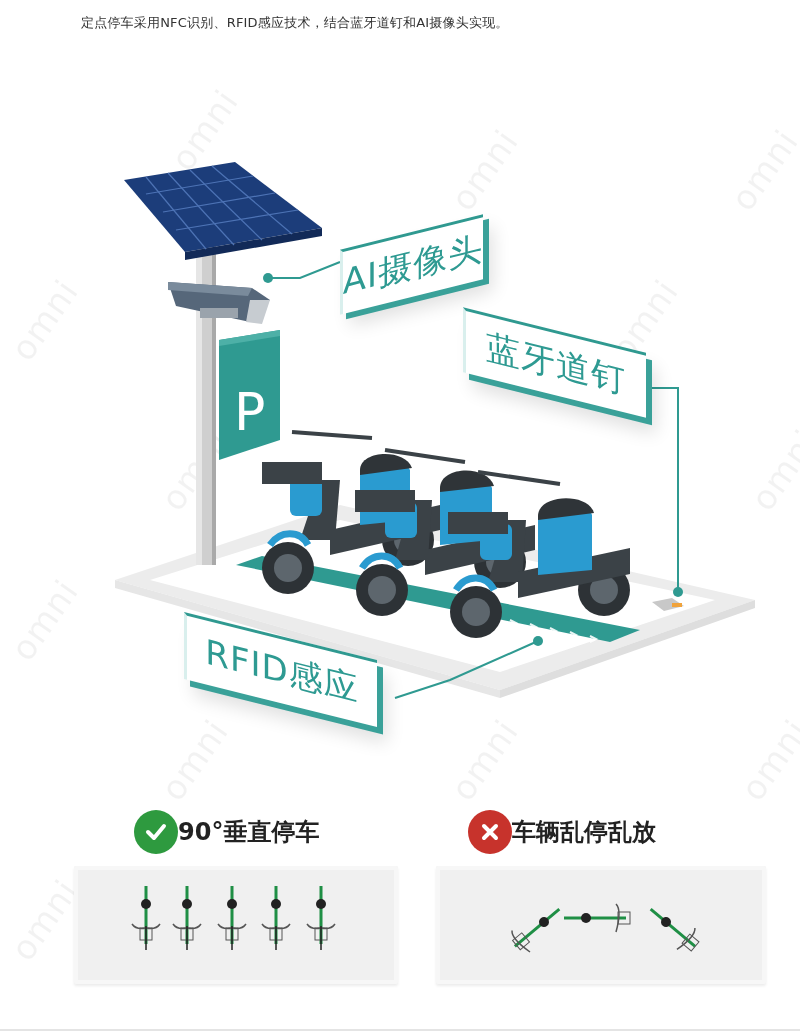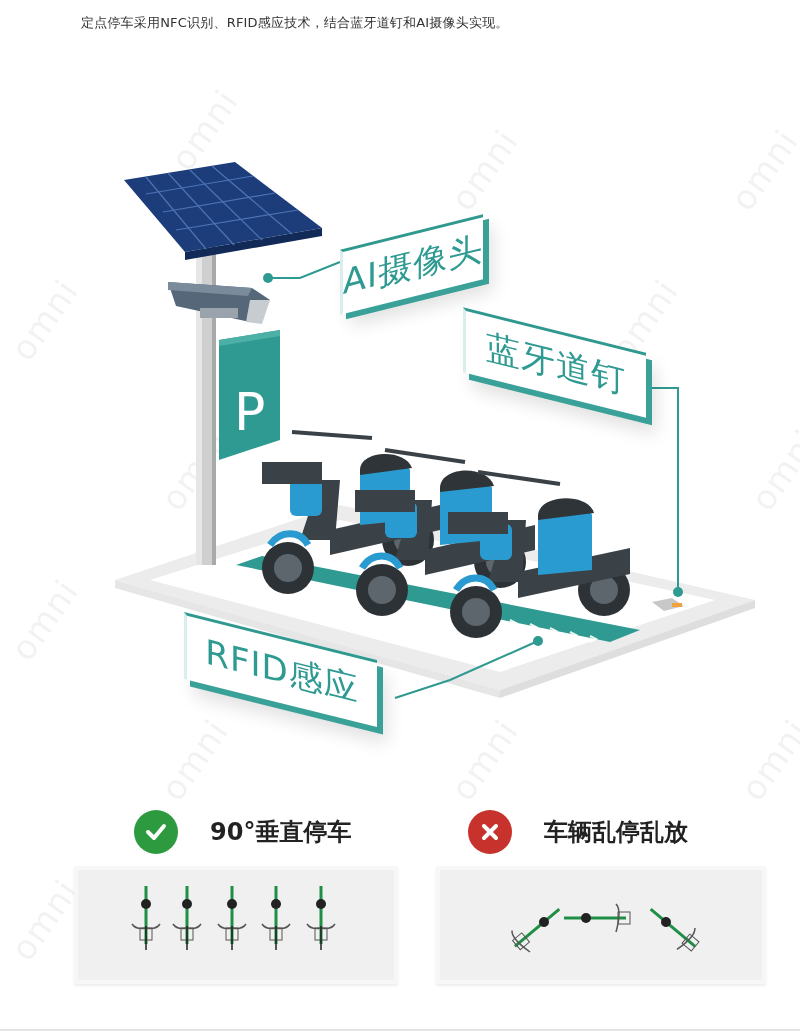--- a/index.html
+++ b/index.html
@@ -15,21 +15,21 @@
     .scene { position: absolute; left: 0; top: 0; width: 800px; height: 800px; }
     .label3d {
       position: absolute; background: #fff;
       color: #2e9a92; white-space: nowrap;
       box-shadow: 6px 6px 0 #3aa199, 10px 14px 18px rgba(0,0,0,0.12);
       border-top: 3px solid #2f9990;
       border-left: 3px solid #d9efed;
       display: flex; align-items: center; justify-content: center;
       font-size: 34px; letter-spacing: 1px;
     }
-    .legend-row { position: absolute; top: 810px; display: flex; align-items: center; gap: 32px; }
+    .legend-row { position: absolute; top: 810px; display: flex; align-items: center; gap: 0; }
     .legend-icon {
       width: 44px; height: 44px; border-radius: 50%;
       display: flex; align-items: center; justify-content: center;
     }
     .legend-text { font-size: 24px; font-weight: bold; color: #222; }
     .panel {
       position: absolute; top: 866px; height: 118px;
       background: #f0f0f0; border-radius: 2px;
       box-shadow: inset 0 0 0 4px #f7f7f7, 0 2px 3px rgba(0,0,0,0.08);
     }

